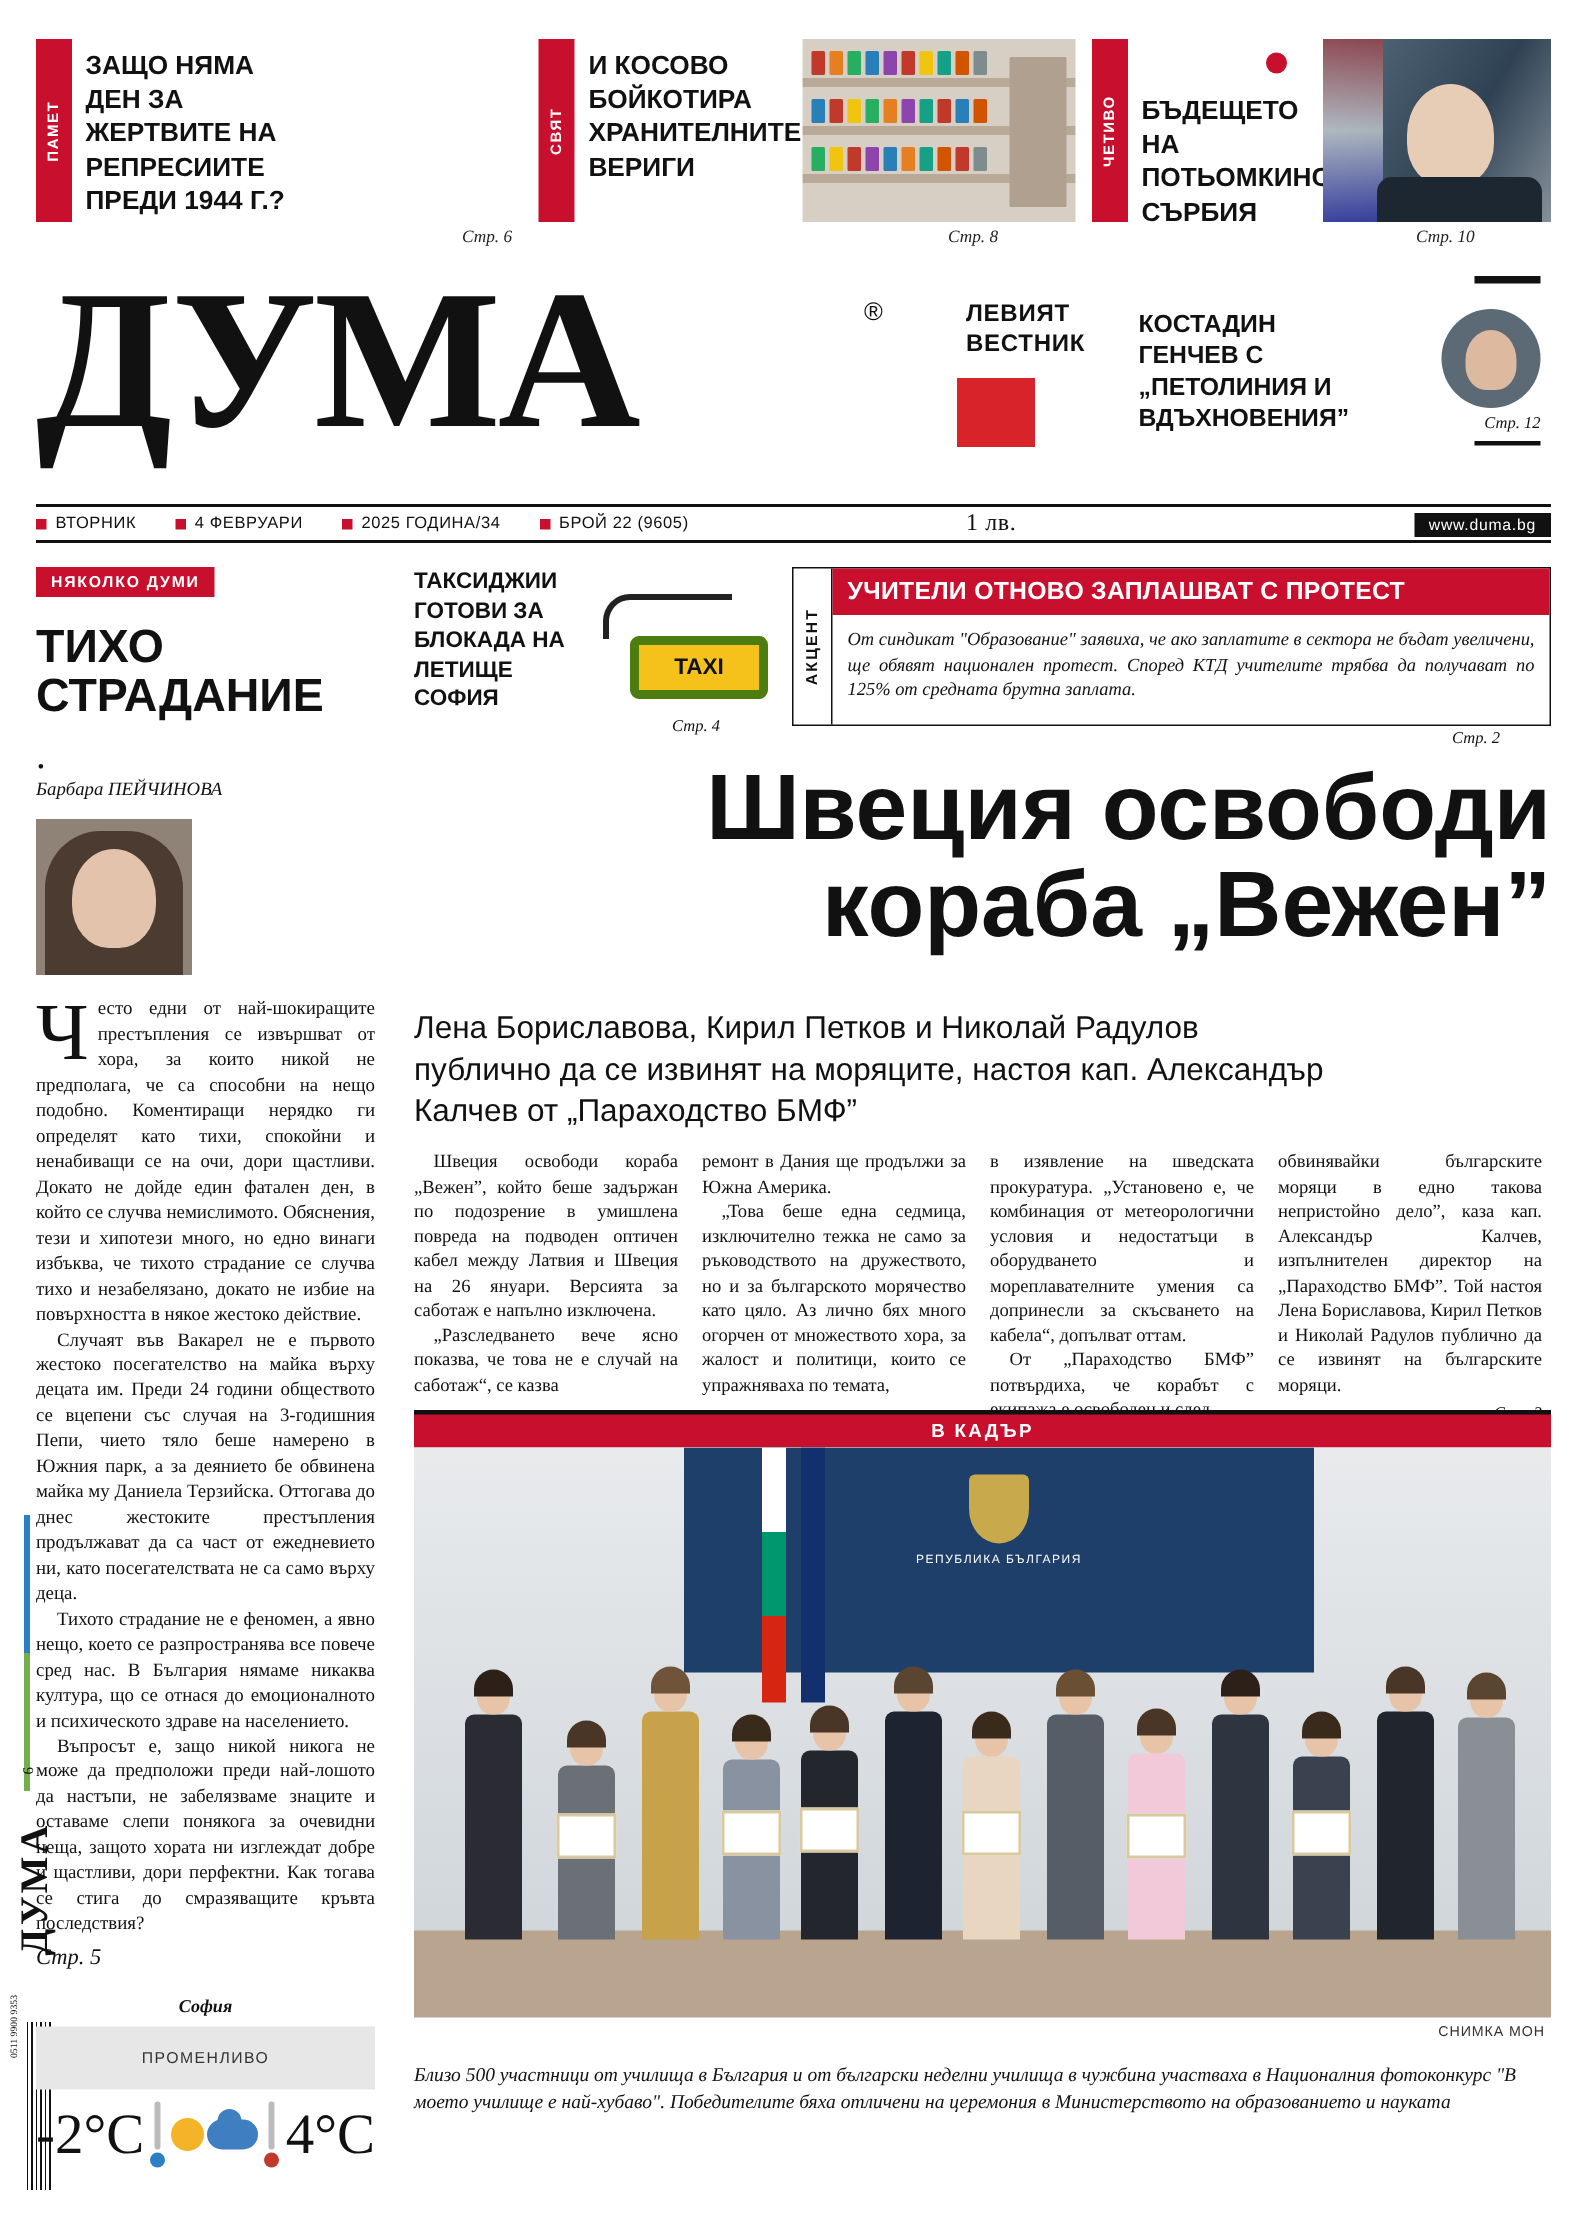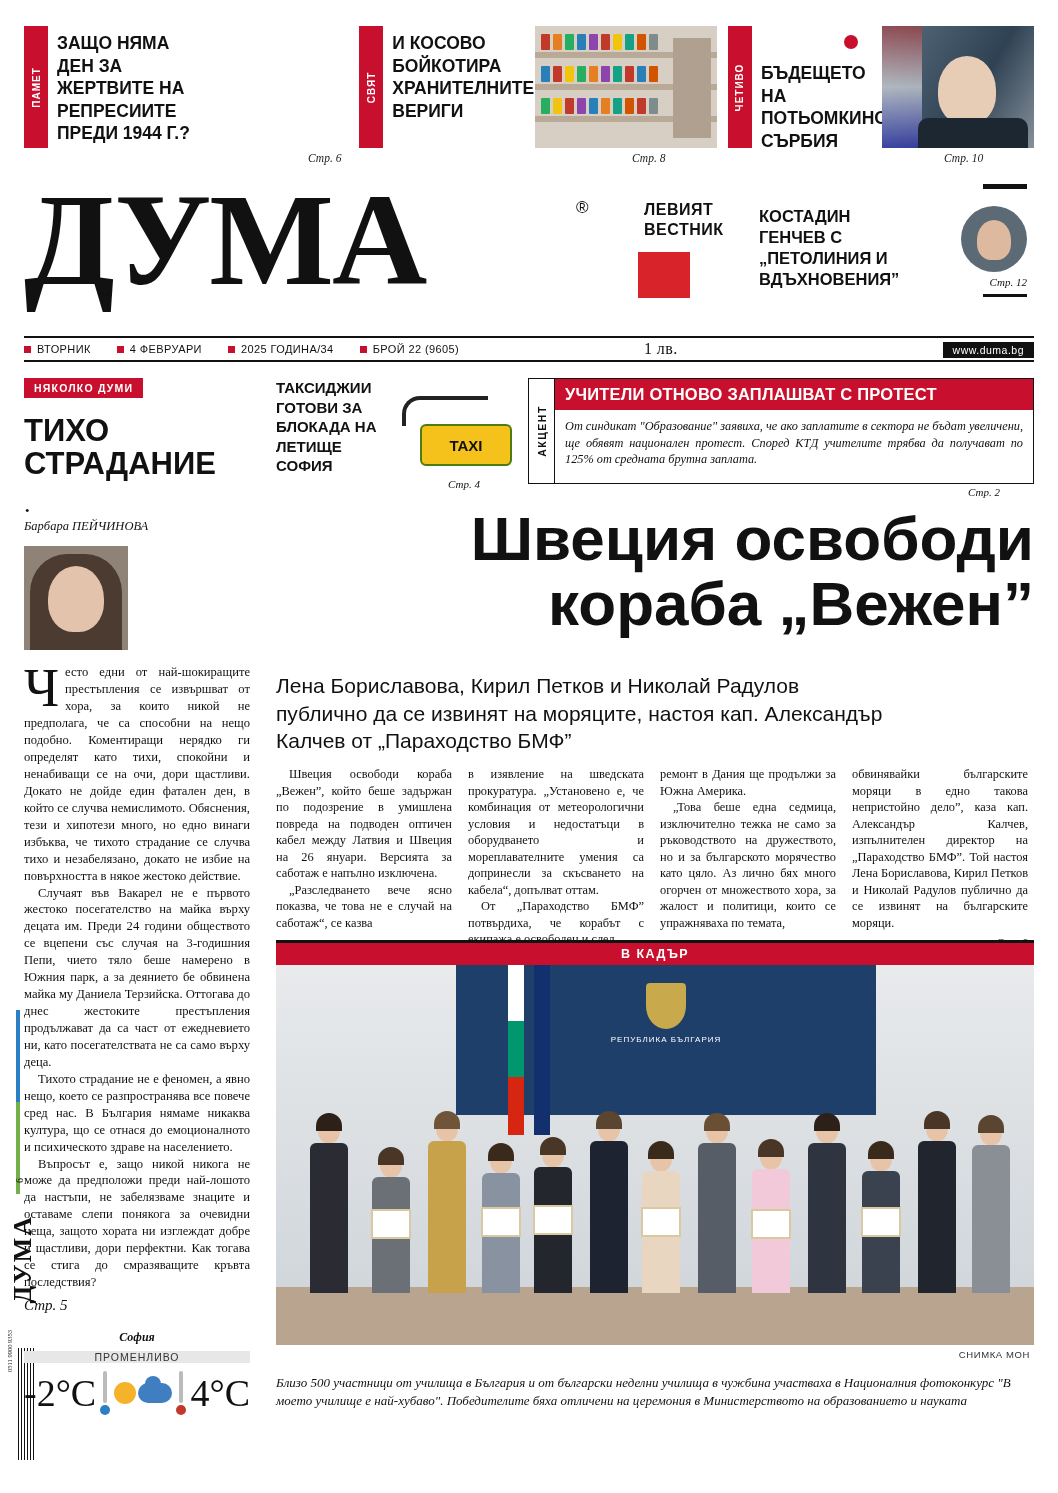--- a/index.html
+++ b/index.html
@@ -134,21 +134,21 @@
     float:left; font-size:54px; line-height:0.82; padding:2px 6px 0 0;
     font-family:"Liberation Serif", serif;
   }
   .optext p { margin:0 0 0 0; text-indent:14px; }
   .optext p.first { text-indent:0; }
   .opstr { font-style:italic; font-size:15px; text-align:left; margin-top:6px; }
 
   
   .weather { position:absolute; left:24px; top:1330px; width:226px; }
   .wcity { text-align:center; font-style:italic; font-weight:bold; font-size:12px; }
-  .wband { margin-top:6px; background:#e7e7e7; text-align:center; font-family:"Liberation Sans", sans-serif; font-size:10.5px; letter-spacing:1px; padding:0 0; color:#333; }
+  .wband { margin-top:6px; background:#e7e7e7; text-align:center; font-family:"Liberation Sans", sans-serif; font-size:10.5px; letter-spacing:1px; padding:15px 0; color:#333; }
   .wrow { display:flex; align-items:center; justify-content:space-between; margin-top:8px; }
   .wtemp { font-size:38px; font-family:"Liberation Serif", serif; }
   .thermo { width:12px; height:44px; position:relative; }
   .thermo .stem { position:absolute; left:4px; top:0; width:4px; height:32px; background:#bbb; border-radius:2px; }
   .thermo .bulb { position:absolute; left:1px; bottom:0; width:10px; height:10px; border-radius:50%; }
   .wicons { display:flex; gap:2px; align-items:center; }
   .sun { width:22px; height:22px; border-radius:50%; background:#f5b32a; }
   .cloud { width:34px; height:20px; background:#3f7fc1; border-radius:10px; position:relative; }
   .cloud:before { content:""; position:absolute; left:7px; top:-7px; width:16px; height:16px; border-radius:50%; background:#3f7fc1; }
 
@@ -161,21 +161,21 @@
     letter-spacing:2px; color:#111; writing-mode:vertical-rl; transform:rotate(180deg);
   }
   .vnum { position:absolute; left:14px; top:1178px; font-size:10px; transform:rotate(180deg); writing-mode:vertical-rl; }
   .leftrule { position:absolute; left:16px; top:1010px; width:4px; height:92px; background:#2b7fc4; }
   .leftrule2 { position:absolute; left:16px; top:1102px; width:4px; height:92px; background:#74b04a; }
 
   
   .taxibox { position:absolute; left:276px; top:378px; width:246px; height:118px; }
   .taxitxt { font-family:"Liberation Sans", sans-serif; font-weight:bold; font-size:15px; line-height:1.3; width:120px; }
   .taxiimg { position:absolute; right:0; top:18px; width:116px; height:74px; }
-  .taxiimg .sign { position:absolute; left:14px; top:28px; width:92px; height:42px; background:#f5c21b; border-radius:6px; border:2px solid #4d7c0f; }
+  .taxiimg .sign { position:absolute; left:14px; top:28px; width:92px; height:42px; background:#f5c21b; border-radius:6px; border:6px solid #4d7c0f; }
   .taxiimg .sign span { position:absolute; left:50%; top:50%; transform:translate(-50%,-50%); font-family:"Liberation Sans", sans-serif; font-weight:bold; font-size:15px; color:#111; }
   .taxiimg .cord { position:absolute; left:-4px; top:0; width:86px; height:30px; border-top:4px solid #222; border-left:4px solid #222; border-radius:18px 0 0 0; }
   .taxistr { position:absolute; left:172px; top:100px; font-style:italic; font-size:11px; }
 
   .accent { position:absolute; left:528px; top:378px; width:506px; height:106px; border:1.5px solid #111; display:flex; }
   .accent .atag {
     width:26px; border-right:1.5px solid #111;
     font-family:"Liberation Sans", sans-serif; font-weight:bold; font-size:10.5px;
     letter-spacing:1.5px; display:flex; align-items:center; justify-content:center; color:#111;
   }
@@ -418,26 +418,26 @@
     <div>кораба „Вежен”</div>
   </div>
   <div class="subhead">Лена Бориславова, Кирил Петков и Николай Радулов публично да се извинят на моряците, настоя кап. Александър Калчев от „Параходство БМФ”</div>
 
   <div class="cols">
     <div class="col">
       <p class="first">Швеция освободи кораба „Вежен”, който беше задържан по подозрение в умишлена повреда на подводен оптичен кабел между Латвия и Швеция на 26 януари. Версията за саботаж е напълно изключена.</p>
       <p>„Разследването вече ясно показва, че това не е случай на саботаж“, се казва</p>
     </div>
     <div class="col">
+      <p class="first" style="text-indent:0">ремонт в Дания ще продължи за Южна Америка.</p>
+      <p>„Това беше една седмица, изключително тежка не само за ръководството на дружеството, но и за българското морячество като цяло. Аз лично бях много огорчен от множеството хора, за жалост и политици, които се упражняваха по темата,</p>
+    </div>
+    <div class="col">
       <p class="first" style="text-indent:0">в изявление на шведската прокуратура. „Установено е, че комбинация от метеорологични условия и недостатъци в оборудването и мореплавателните умения са допринесли за скъсването на кабела“, допълват оттам.</p>
       <p>От „Параходство БМФ” потвърдиха, че корабът с екипажа е освободен и след</p>
-    </div>
-    <div class="col">
-      <p class="first" style="text-indent:0">ремонт в Дания ще продължи за Южна Америка.</p>
-      <p>„Това беше една седмица, изключително тежка не само за ръководството на дружеството, но и за българското морячество като цяло. Аз лично бях много огорчен от множеството хора, за жалост и политици, които се упражняваха по темата,</p>
     </div>
     <div class="col">
       <p class="first" style="text-indent:0">обвинявайки българските моряци в едно такова непристойно дело”, каза кап. Александър Калчев, изпълнителен директор на „Параходство БМФ”. Той настоя Лена Бориславова, Кирил Петков и Николай Радулов публично да се извинят на българските моряци.</p>
       <span class="strlink">Стр. 3</span>
     </div>
   </div>
 
   <div class="kadar">
     <div class="khead">В КАДЪР</div>
     <div class="photo">

